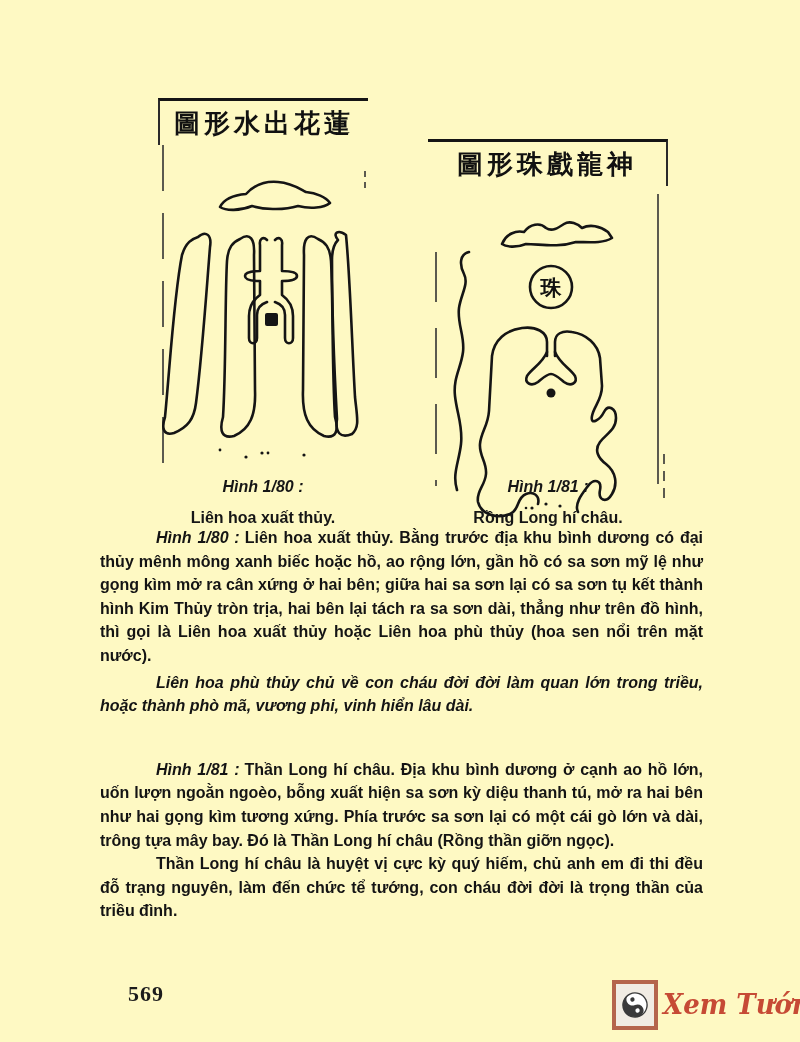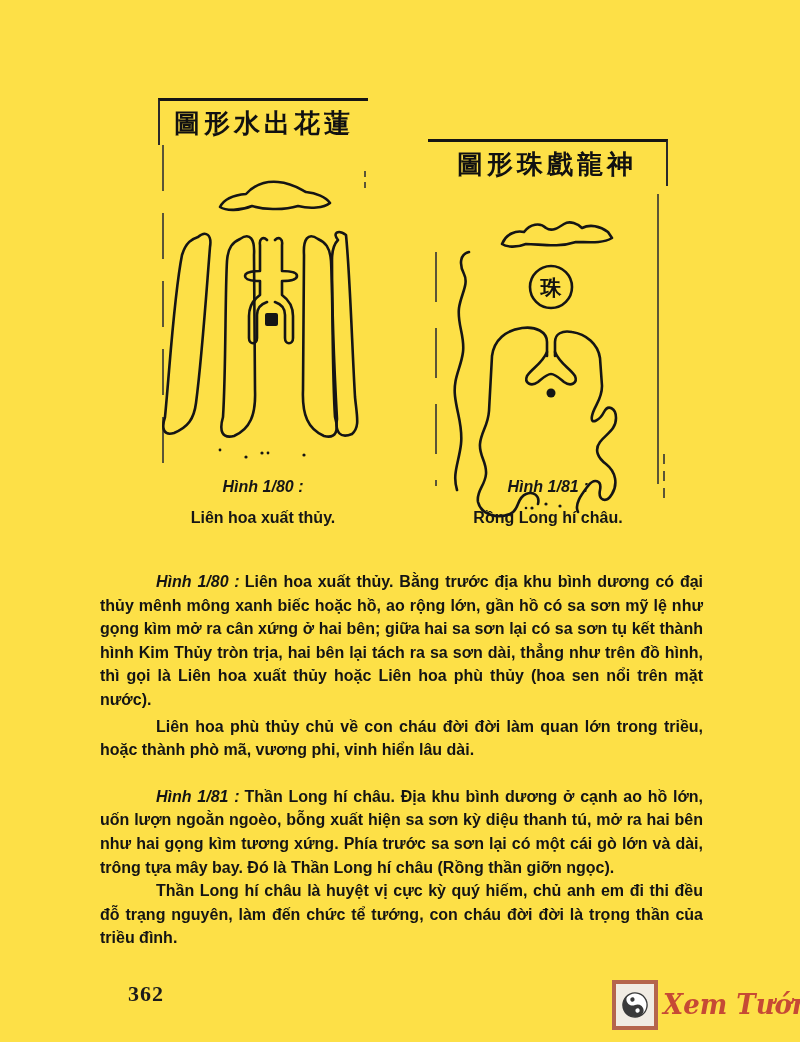--- a/index.html
+++ b/index.html
@@ -1,17 +1,17 @@
 <!DOCTYPE html>
 <html><head>
 <meta charset="utf-8">
 <style>
   html,body{margin:0;padding:0;background:#ffffff;}
   .page{
-    position:relative;width:800px;height:1042px;background:#fde047;
+    position:relative;width:800px;height:1042px;background:#fef9c3;
     font-family:"Liberation Sans",sans-serif;color:#141414;overflow:hidden;
   }
   
   .fig{position:absolute;}
   .fig-left{left:158px;top:98px;width:210px;}
   .fig-right{left:428px;top:95px;width:240px;margin-top:44px;}
   .fig-header{
     height:44px;display:flex;align-items:center;justify-content:center;
     border-top:3px solid #151515;
     font-family:"DejaVu Sans",sans-serif;
@@ -26,27 +26,27 @@
   .ink-fill{fill:#151515;stroke:none;}
   .cjk-small{font-family:"DejaVu Sans",sans-serif;font-size:21px;font-weight:bold;fill:#111;}
   
   .caption{position:absolute;text-align:center;line-height:19px;font-size:16px;color:#161616;}
   .caption-left{left:158px;top:477px;width:210px;}
   .caption-right{left:428px;top:477px;width:240px;}
   .caption .cap-title{font-style:italic;font-weight:bold;display:block;}
   .caption .cap-name{font-weight:bold;display:block;margin-top:12px;}
   
   .body-text{
-    position:absolute;left:100px;top:570px;width:603px;
+    position:absolute;left:100px;top:526px;width:603px;
     font-size:16px;font-weight:bold;line-height:23.6px;
     text-align:justify;color:#141414;
   }
   .body-text p{margin:0;text-indent:56px;}
   .body-text p.p1{margin-bottom:3px;}
-  .body-text p.p2{margin-bottom:23px;}
+  .body-text p.p2{margin-bottom:40px;font-style:italic;}
   .body-text p.p3{}
   .lead{font-style:italic;}
   .lead:not(:empty){margin-right:5px;}
   
   .page-number{
     position:absolute;left:128px;top:981px;
     font-family:"Liberation Serif",serif;font-size:22px;font-weight:600;
     color:#1c1c1c;letter-spacing:1px;
   }
   .watermark{
@@ -150,21 +150,21 @@
       <span class="lead"></span><span>Liên hoa phù thủy chủ về con cháu đời đời làm quan lớn trong triều, hoặc thành phò mã, vương phi, vinh hiển lâu dài.</span>
     </p>
     <p class="p3">
       <span class="lead">Hình 1/81 :</span><span>Thần Long hí châu. Địa khu bình dương ở cạnh ao hồ lớn, uốn lượn ngoằn ngoèo, bỗng xuất hiện sa sơn kỳ diệu thanh tú, mở ra hai bên như hai gọng kìm tương xứng. Phía trước sa sơn lại có một cái gò lớn và dài, trông tựa mây bay. Đó là Thần Long hí châu (Rồng thần giỡn ngọc).</span>
     </p>
     <p class="p4">
       <span class="lead"></span><span>Thần Long hí châu là huyệt vị cực kỳ quý hiếm, chủ anh em đi thi đều đỗ trạng nguyên, làm đến chức tể tướng, con cháu đời đời là trọng thần của triều đình.</span>
     </p>
   </div>
 
-  <div class="page-number">362</div>
+  <div class="page-number">569</div>
 
   <div class="watermark">
     <div class="wm-icon-box">
       <svg width="30" height="30" viewBox="0 0 36 36">
         <g transform="rotate(-25 18 18)">
           <circle cx="18" cy="18" r="14.5" fill="#ffffff" stroke="#3a3a3a" stroke-width="1.6"></circle>
           <path d="M18,3.5 a14.5,14.5 0 0 0 0,29 a7.25,7.25 0 0 0 0,-14.5 a7.25,7.25 0 0 1 0,-14.5 Z" fill="#3a3a3a"></path>
           <circle cx="18" cy="10.75" r="2.6" fill="#3a3a3a"></circle>
           <circle cx="18" cy="25.25" r="2.6" fill="#ffffff"></circle>
         </g>

